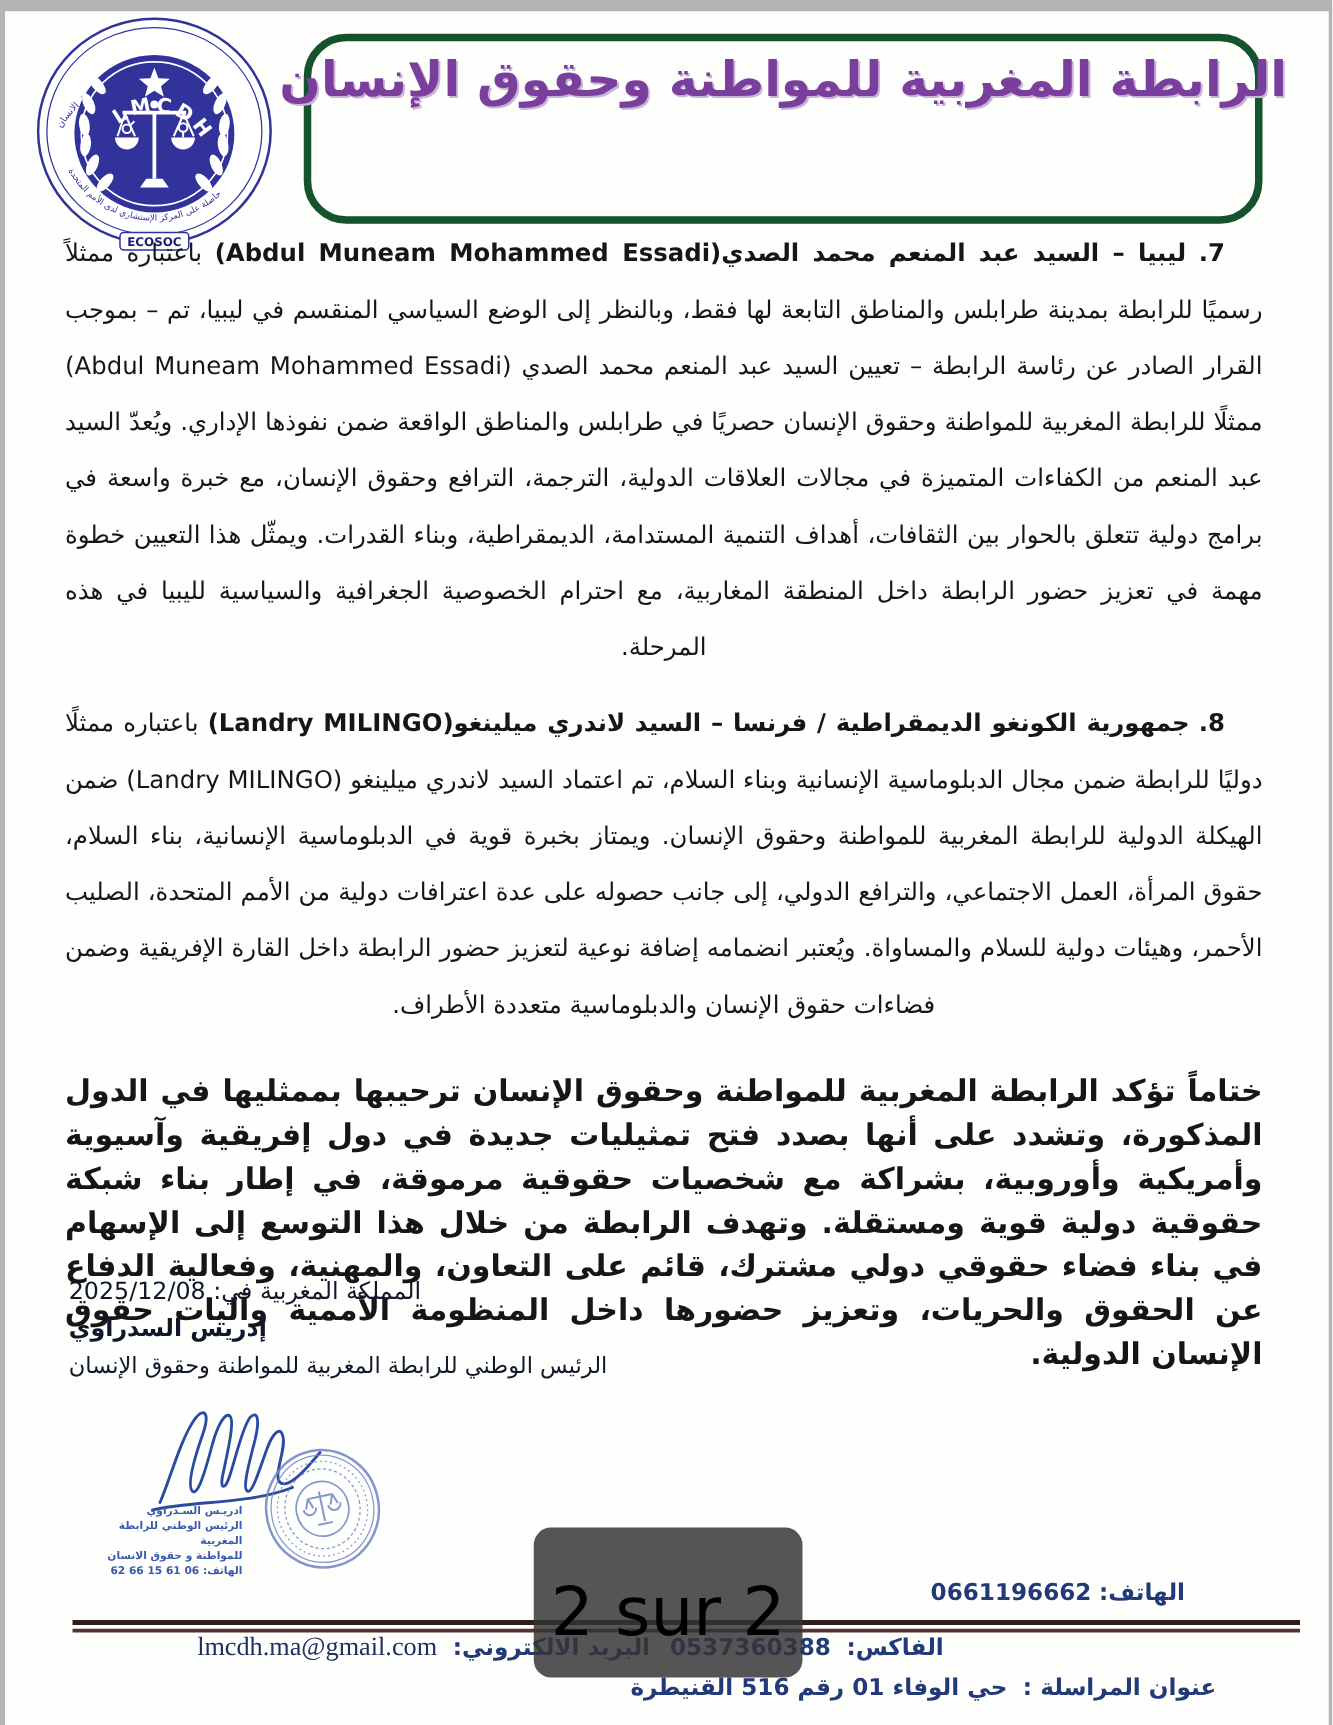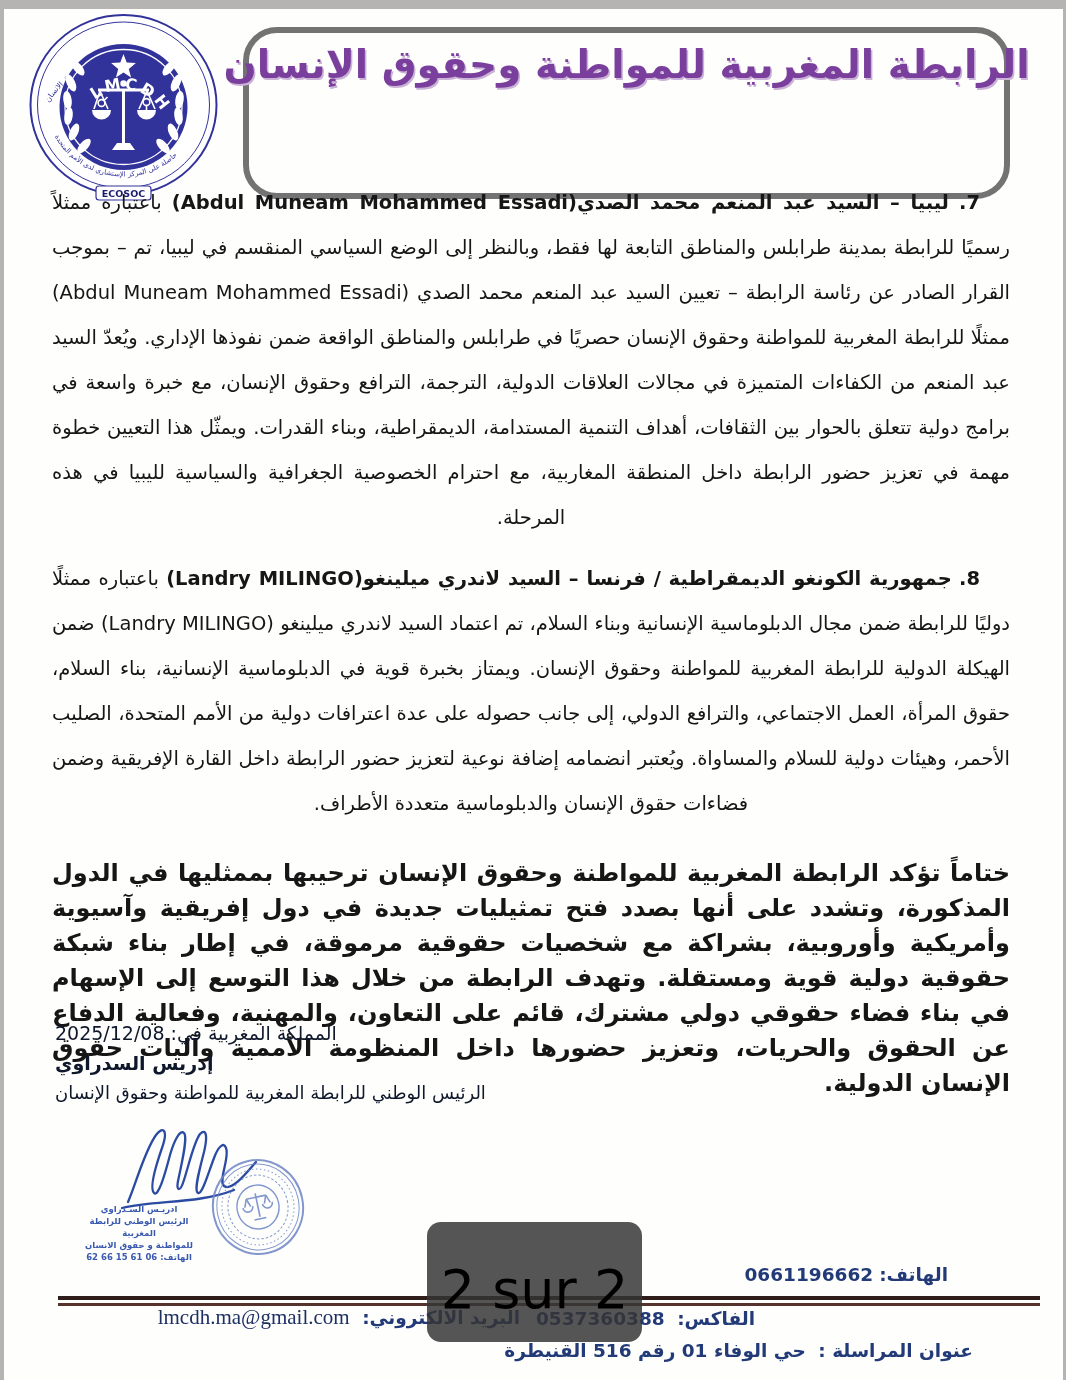--- a/index.html
+++ b/index.html
@@ -2,22 +2,22 @@
 <html lang="ar"><head>
 <meta charset="utf-8">
 <style>
   html,body{margin:0;padding:0;}
   body{font-family:"DejaVu Sans",sans-serif;}
   #screen{position:relative;width:1066px;height:1380px;background:#b6b3b3;overflow:hidden;}
   #paper{position:absolute;left:4px;right:3px;top:9px;bottom:0;background:#fefefd;}
 
   
   #logo{position:absolute;left:16px;top:10px;}
-  #header-box{position:absolute;left:243px;top:27px;width:767px;height:172px;
-    border:6px solid #737373;border-radius:34px;box-sizing:border-box;
+  #header-box{position:absolute;left:243px;top:27px;width:767px;height:152px;
+    border:6px solid #14532d;border-radius:34px;box-sizing:border-box;
     display:flex;flex-direction:column;align-items:center;justify-content:space-between;
     padding:4px 22px 6px;background:transparent;}
   .org-title{direction:rtl;font-size:39px;font-weight:700;color:#7a3f9d;white-space:nowrap;
     text-shadow:1.5px 1.5px 0 #cbb3d8;line-height:56px;}
   .tifinagh{font-size:19px;font-weight:600;color:#8c4aa0;letter-spacing:5px;white-space:nowrap;}
   .accreditation{direction:rtl;font-size:21.5px;font-weight:700;color:#111;white-space:nowrap;line-height:30px;}
   .accreditation .ecosoc{font-family:"Liberation Serif",serif;font-size:24px;font-weight:700;letter-spacing:1px;}
 
   
   #body-text{position:absolute;left:52px;right:56px;top:180px;direction:rtl;color:#161616;}
@@ -27,21 +27,21 @@
   p.closing{font-size:24px;line-height:35px;margin:30px 0 0;text-align:justify;text-align-last:right;font-weight:bold;}
 
   
   #sign-block{position:absolute;left:55px;top:1018px;direction:rtl;text-align:left;color:#0f172a;line-height:30px;}
   #sign-block .place-date{font-size:19px;}
   #sign-block .name{font-size:19px;font-weight:700;}
   #sign-block .title{font-size:18px;}
 
   #signature-svg{position:absolute;left:112px;top:1122px;}
   #stamp-svg{position:absolute;left:208px;top:1155px;opacity:.85;}
-  #sign-note{position:absolute;left:84px;top:1203px;width:110px;direction:rtl;text-align:center;
+  #sign-note{position:absolute;left:84px;top:1203px;width:110px;direction:rtl;text-align:right;
     color:#3a5ab0;font-size:8.5px;font-weight:700;line-height:12px;}
 
   
   #page-pill{position:absolute;left:427px;top:1222px;width:215px;height:120px;border-radius:14px;
     background:rgba(52,52,52,.84);z-index:30;display:flex;align-items:center;justify-content:center;}
   #page-pill span{color:#000000;font-size:54px;font-weight:400;padding-top:14px;}
 
   
   #footer-rule{position:absolute;left:58px;right:26px;top:1296px;z-index:5;}
   #footer-rule .r1{height:4px;background:#2e1d19;}

